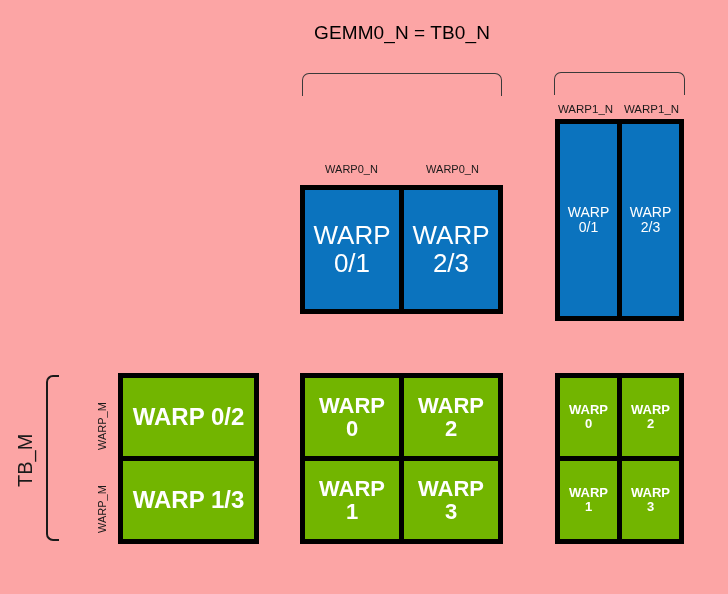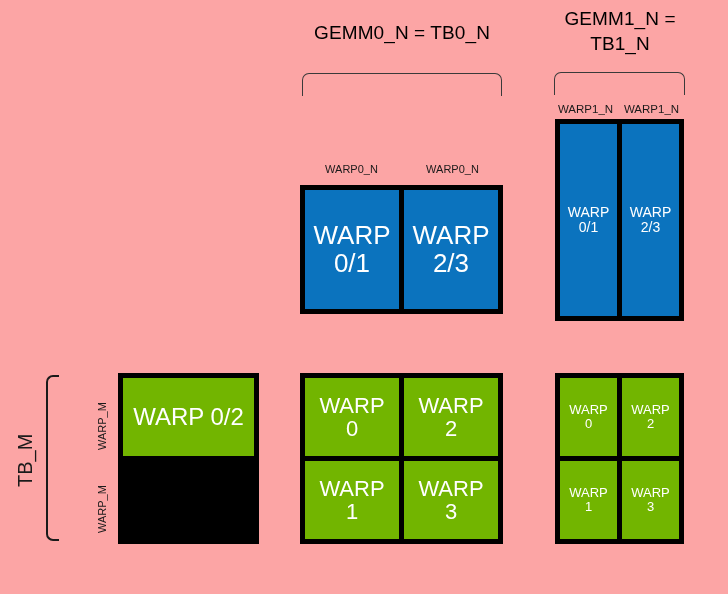--- a/index.html
+++ b/index.html
@@ -86,39 +86,37 @@
     display: flex;
     align-items: center;
     justify-content: center;
     text-align: center;
     color: #ffffff;
     white-space: pre-line;
     box-sizing: border-box;
     line-height: 1.06;
   }
   .cell.blue  { background: #0B73BE; }
-  .cell.green { background: #72B500; }
+  .cell.green { background: #72B500; font-weight: bold; }
 
   .f-xl  { font-size: 26px; }
   .f-lg  { font-size: 24px; }
   .f-md  { font-size: 22px; }
   .f-sm  { font-size: 14px; }
   .f-xs  { font-size: 13px; }
 </style>
 </head>
 <body>
 
 <div id="canvas">
 
   <div class="abs heading" style="left:286px; top:20px; width:232px;">GEMM0_N = TB0_N</div>
 
   <div class="abs bracket-top" style="left:302px; top:73px; width:200px; height:23px;"></div>
 
-  <div class="abs heading" style="left:545px; top:6px; width:150px;">GEMM1_N =
-TB1_N</div>
 
   <div class="abs bracket-top" style="left:554px; top:72px; width:131px; height:23px;"></div>
 
   <div class="abs tick-label" style="left:301px; top:162px; width:101px;">WARP0_N</div>
   <div class="abs tick-label" style="left:402px; top:162px; width:101px;">WARP0_N</div>
 
   <div class="abs block" style="left:300px; top:185px; width:203px; height:129px;
               grid-template-columns:1fr 1fr; grid-template-rows:1fr;">
     <div class="cell blue f-xl">WARP
 0/1</div>
@@ -140,20 +138,21 @@
   <div class="abs side-label" style="left:14px; top:487px;">TB_M</div>
 
   <div class="abs bracket-left" style="left:46px; top:375px; width:13px; height:166px;"></div>
 
   <div class="abs tick-label-vert" style="left:96px; top:450px;">WARP_M</div>
   <div class="abs tick-label-vert" style="left:96px; top:533px;">WARP_M</div>
 
   <div class="abs block" style="left:118px; top:373px; width:141px; height:171px;
               grid-template-columns:1fr; grid-template-rows:1fr 1fr;">
     <div class="cell green f-lg">WARP 0/2</div>
+    <div class="cell green f-lg">WARP 1/3</div>
   </div>
 
   <div class="abs block" style="left:300px; top:373px; width:203px; height:171px;
               grid-template-columns:1fr 1fr; grid-template-rows:1fr 1fr;">
     <div class="cell green f-md">WARP
 0</div>
     <div class="cell green f-md">WARP
 2</div>
     <div class="cell green f-md">WARP
 1</div>

